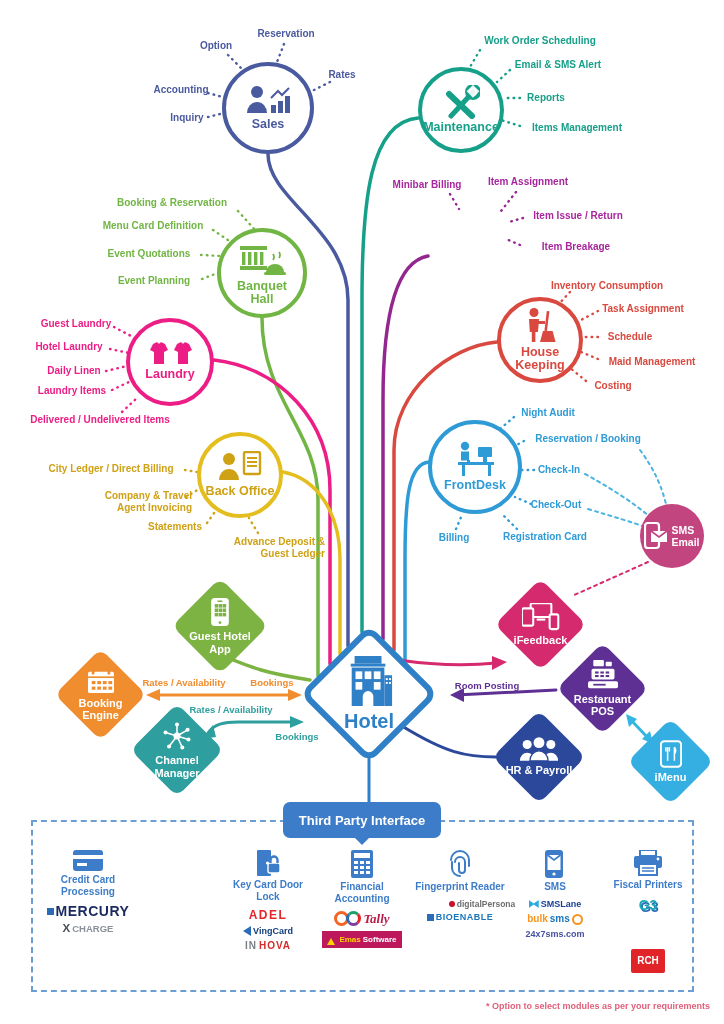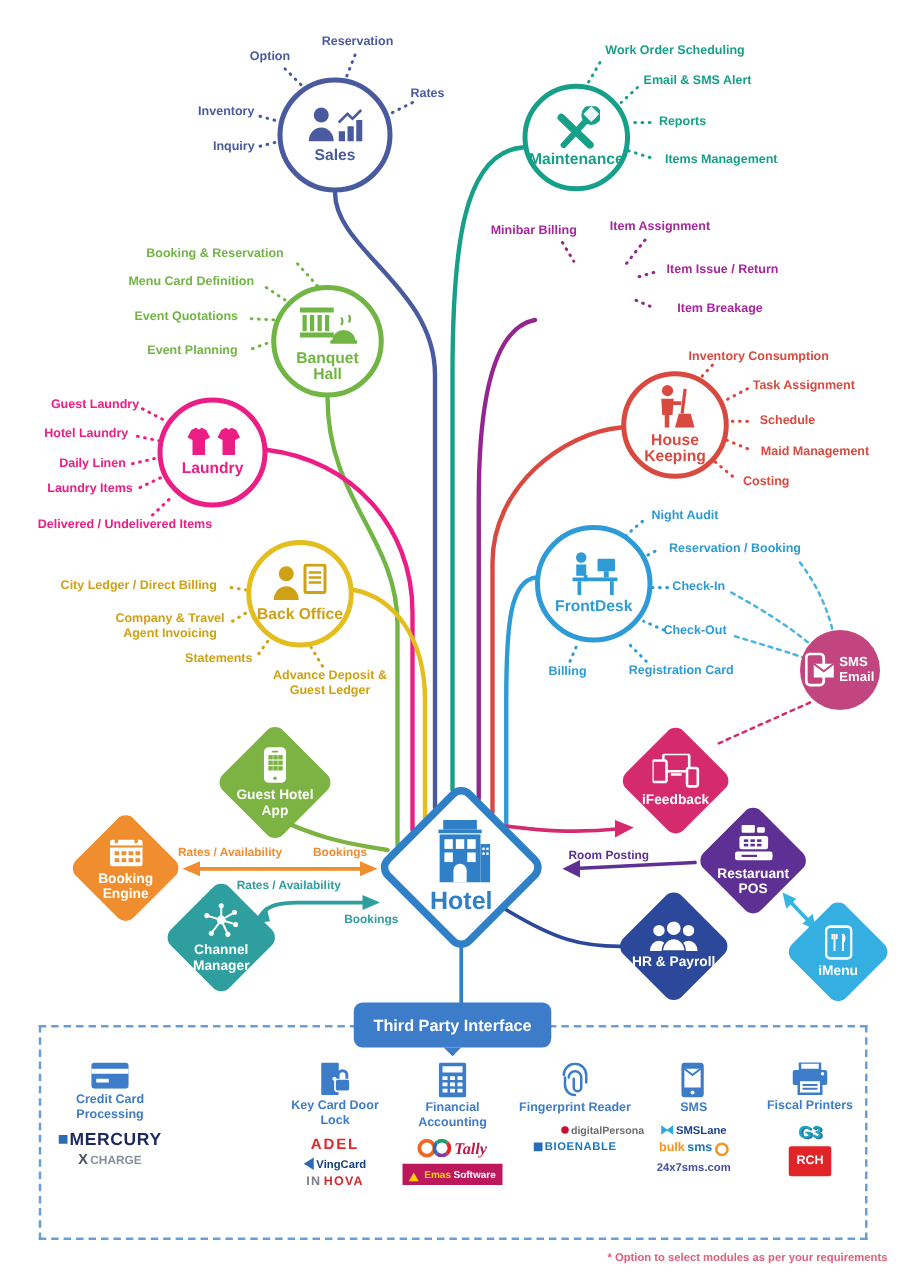--- a/index.html
+++ b/index.html
@@ -9,21 +9,21 @@
   .wires path{fill:none;stroke-width:3.5;stroke-linecap:round;stroke-linejoin:round;}
   .wires path.thin{stroke-width:3;}
   .wires path.dash{stroke-width:2;stroke-dasharray:3 4;}
   .wires path.dots{stroke-width:2.4;stroke-dasharray:0.6 5.2;}
   .circle{position:absolute;z-index:3;background:#fff;border:4px solid;border-radius:50%;
           box-sizing:border-box;display:flex;flex-direction:column;align-items:center;
           justify-content:center;text-align:center;}
   .clabel{font-size:12.5px;font-weight:bold;line-height:1.05;margin-top:2px;}
   .sat{position:absolute;z-index:4;transform:translate(-50%,-50%);font-size:10px;
        font-weight:bold;white-space:nowrap;line-height:1.15;}
-  .sat.wrap{white-space:normal;text-align:center;}
+  .sat.wrap{white-space:normal;text-align:right;}
   .diamond{position:absolute;z-index:3;}
   .dbg{position:absolute;inset:0;transform:rotate(45deg);border-radius:9px;}
   .dc{position:absolute;inset:-14px;display:flex;flex-direction:column;align-items:center;
       justify-content:center;color:#fff;text-align:center;z-index:2;}
   .dlabel{font-size:11px;font-weight:bold;line-height:1.1;margin-top:3px;}
   .hotel .dbg{background:#fff;border:6px solid #2f80c7;border-radius:12px;}
   .hotel .dlabel{color:#2f80c7;font-size:20px;margin-top:4px;}
   .flow{position:absolute;z-index:4;transform:translate(-50%,-50%);font-size:9.5px;font-weight:bold;white-space:nowrap;}
   .smscircle{position:absolute;z-index:3;border-radius:50%;display:flex;align-items:center;
              justify-content:center;gap:3px;color:#fff;}
@@ -68,21 +68,21 @@
   .dot-red{display:inline-block;width:6px;height:6px;background:#c8102e;border-radius:50%;}
   .lg-bio{font-size:9px;font-weight:bold;color:#1b75bb;letter-spacing:.5px;}
   .lg-smslane{font-size:9px;font-weight:bold;color:#1b3f94;}
   .bfly{display:inline-block;width:10px;height:8px;background:#29abe2;
        clip-path:polygon(0 0,50% 45%,100% 0,100% 100%,50% 55%,0 100%);}
   .lg-bulksms{font-size:10px;font-weight:bold;}
   .lg-bulksms .bu{color:#f7941e;} .lg-bulksms .sm{color:#1b75bb;}
   .dot-or{display:inline-block;width:7px;height:7px;border:2px solid #f7941e;border-radius:50%;}
   .lg-247{font-size:9px;font-weight:bold;color:#4550a0;}
   .lg-g3{font-size:14px;font-weight:900;color:#18a7b5;text-shadow:1.5px 1.5px 0 #2b6cb8;}
-  .lg-rch{background:#e02427;color:#fff;font-weight:bold;font-size:10px;padding:7px 6px;border-radius:2px;}
+  .lg-rch{background:#e02427;color:#fff;font-weight:bold;font-size:10px;padding:7px 6px;border-radius:2px;margin-top:32px;}
   #footnote{position:absolute;right:14px;top:1001px;z-index:4;font-size:9px;font-weight:bold;color:#e0607a;}
 </style>
 </head>
 <body>
 
 <div id="stage">
 
   <svg class="wires" width="724" height="1024" viewBox="0 0 724 1024">
     <path d="M262,318 C262,400 318,430 318,500 L318,676" stroke="#71b544"></path>
     <path d="M214,360 C280,368 330,420 330,490 L330,664" stroke="#ec1e85"></path>
@@ -209,21 +209,21 @@
           <rect x="36" y="24" width="3" height="11"></rect>
         <rect x="15" y="19" width="3" height="5"></rect>
       </g>
     </svg>
     <div class="clabel">FrontDesk</div>
   </div>
 
   <div class="sat" style="left:216px;top:46px;color:#4a5a9f">Option</div>
   <div class="sat" style="left:286px;top:34px;color:#4a5a9f">Reservation</div>
   <div class="sat" style="left:342px;top:75px;color:#4a5a9f">Rates</div>
-  <div class="sat" style="left:181px;top:90px;color:#4a5a9f">Inventory</div>
+  <div class="sat" style="left:181px;top:90px;color:#4a5a9f">Accounting</div>
   <div class="sat" style="left:187px;top:118px;color:#4a5a9f">Inquiry</div>
 
   <div class="sat" style="left:540px;top:41px;color:#17a089">Work Order Scheduling</div>
   <div class="sat" style="left:558px;top:65px;color:#17a089">Email &amp; SMS Alert</div>
   <div class="sat" style="left:546px;top:98px;color:#17a089">Reports</div>
   <div class="sat" style="left:577px;top:128px;color:#17a089">Items Management</div>
 
   <div class="sat" style="left:172px;top:203px;color:#71b544">Booking &amp; Reservation</div>
   <div class="sat" style="left:153px;top:226px;color:#71b544">Menu Card Definition</div>
   <div class="sat" style="left:149px;top:254px;color:#71b544">Event Quotations</div>

